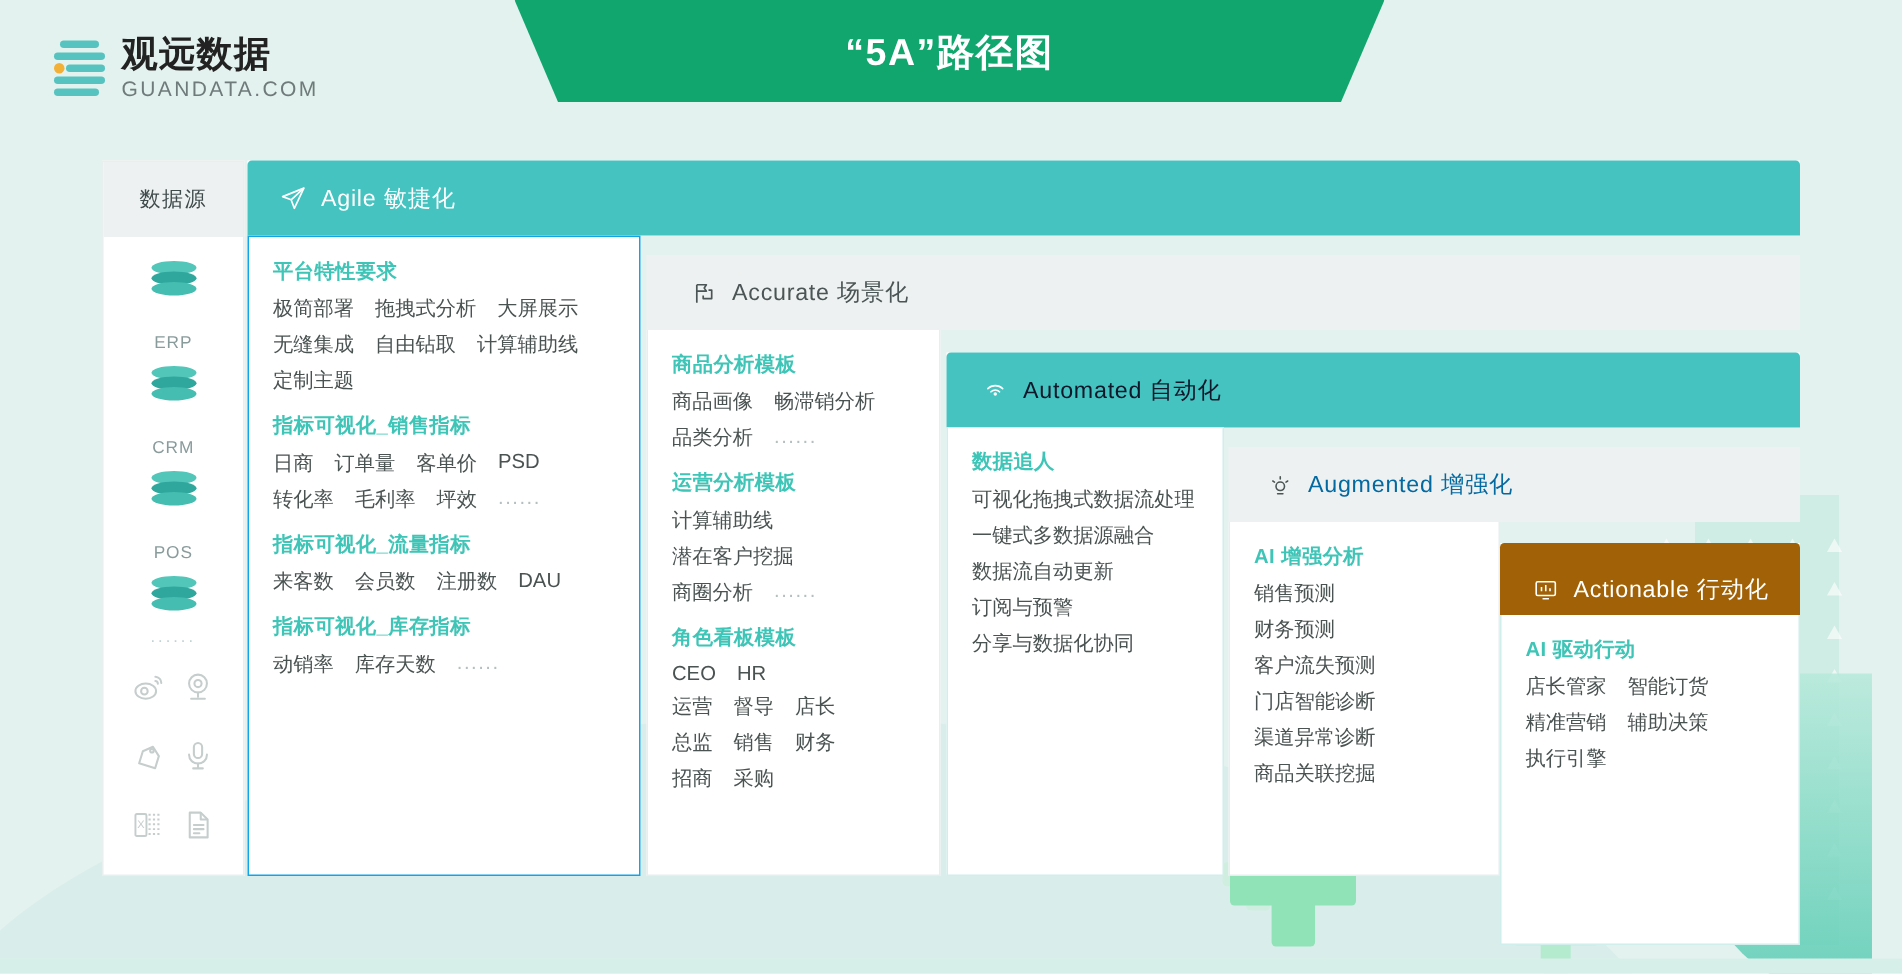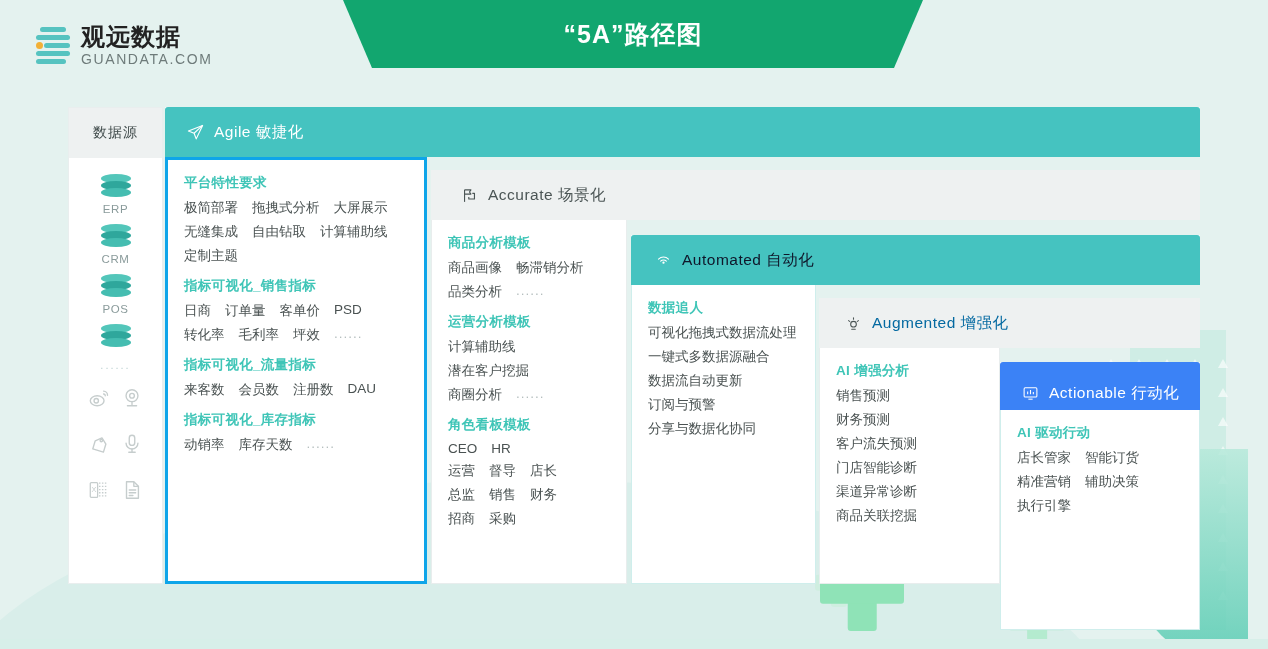--- a/index.html
+++ b/index.html
@@ -96,21 +96,21 @@
   
   .sidebar {
     position: absolute; left: 68px; top: 107px; width: 95px; height: 477px;
     background: #ffffff; border: 1px solid #e9eeee;
   }
   .sidebar-head {
     height: 50px; background: #eef1f1; display: flex; align-items: center; justify-content: center;
     font-size: 14px; color: #3f4a4a; letter-spacing: 1px;
   }
   .sidebar-body { padding: 16px 0 0; }
-  .ds-item { display: flex; flex-direction: column; align-items: center; margin-bottom: 9px; }
+  .ds-item { display: flex; flex-direction: column; align-items: center; margin-bottom: 9px; gap: 20px; }
   .db-icon { width: 30px; height: 26px; position: relative; }
   .db-icon i {
     position: absolute; left: 0; width: 30px; height: 9px; border-radius: 50%;
     background: #35b3a8;
   }
   .db-icon i:nth-child(1) { top: 0px;  background: #53c6ba; }
   .db-icon i:nth-child(2) { top: 7px;  background: #2fa79c; }
   .db-icon i:nth-child(3) { top: 14px; background: #45bdb1; }
   .ds-label { font-size: 11.5px; color: #8a9b9b; margin-top: 3px; letter-spacing: .6px; }
   .ds-dots { font-size: 11px; color: #bfd3d3; letter-spacing: 2px; margin-top: 4px; }
@@ -136,21 +136,21 @@
   .grp-row .ell { color: #b5bfbf; letter-spacing: 1px; }
 
   
   #p-agile { left: 165px; top: 107px; width: 1035px; height: 50px; }
   #p-agile .panel-head {
     height: 50px; background: #45c3c0; color: #fff; padding-left: 22px;
     border-radius: 3px 3px 0 0;
   }
   #p-agile-card {
     position: absolute; left: 165px; top: 157px; width: 262px; height: 427px;
-    background: #fff; border: 3px solid #0ea5e9;
+    background: #fff; border: 1px solid #0ea5e9;
   }
 
   
   #p-acc { left: 431px; top: 170px; width: 769px; height: 50px; }
   #p-acc .panel-head {
     height: 50px; background: #eef1f1; color: #4b5555; padding-left: 30px;
   }
   #p-acc-card {
     position: absolute; left: 431px; top: 220px; width: 196px; height: 364px;
     background: #fff; border: 1px solid #e8eded; border-top: none;
@@ -173,21 +173,21 @@
     height: 50px; background: #eef1f1; color: #0369a1; padding-left: 26px;
   }
   #p-aug-card {
     position: absolute; left: 819px; top: 348px; width: 181px; height: 236px;
     background: #fff; border: 1px solid #e8eded; border-top: none;
   }
 
   
   #p-act { left: 1000px; top: 362px; width: 200px; height: 48px; }
   #p-act .panel-head {
-    height: 62px; background: #3b82f6; color: #fff; padding-left: 22px;
+    height: 62px; background: #a16207; color: #fff; padding-left: 22px;
     border-radius: 3px 3px 0 0;
   }
   #p-act-card {
     position: absolute; left: 1000px; top: 410px; width: 200px; height: 220px;
     background: #fff; border: 1px solid #cfeeec; border-top: none;
   }
 </style>
 </head>
 <body>
 

